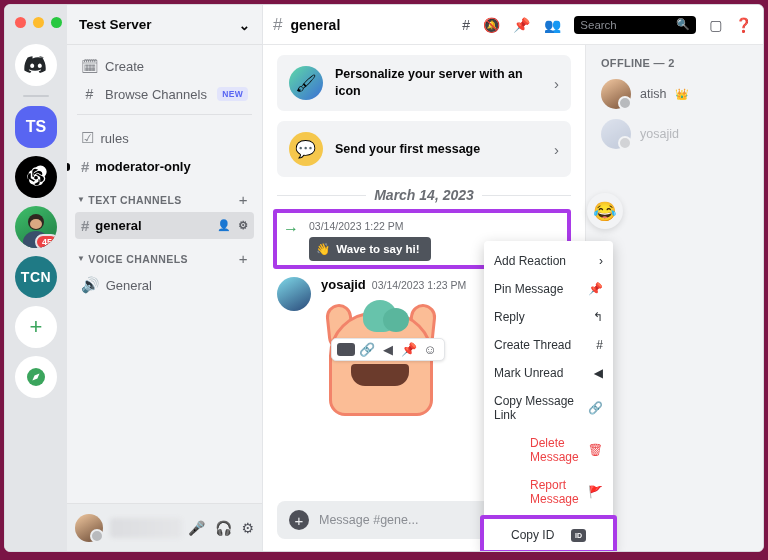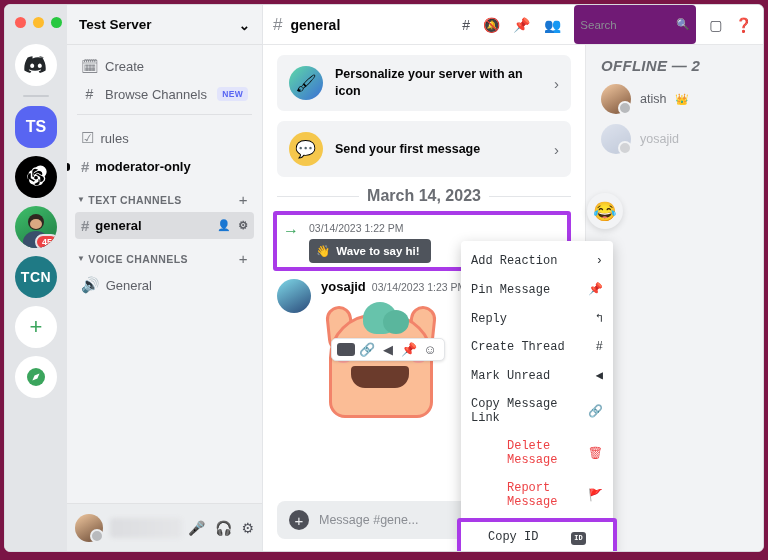--- a/index.html
+++ b/index.html
@@ -140,22 +140,22 @@
   .top-bar {
     height: 40px; display: flex; align-items: center;
     padding: 0 10px; gap: 8px;
     border-bottom: 1px solid #e6e7e9;
     background: #fff; flex: none;
   }
   .tb-hash { font-size: 17px; color: #8a8d93; }
   .tb-title { font-weight: bold; font-size: 14px; color: #060607; }
   .tb-icons { margin-left: auto; display: flex; align-items: center; gap: 13px; color: #4e5058; font-size: 14px;}
   .search {
-    background: #701a75; border-radius: 4px;
-    width: 122px; height: 39px;
+    background: #000000; border-radius: 4px;
+    width: 122px; height: 18px;
     display: flex; align-items: center;
     padding: 0 6px; gap: 4px;
     font-size: 11.5px; color: #8a8d93;
     cursor: text;
   }
   .search .q { margin-left: auto; font-size: 11px; }
   .body-row { flex: 1; display: flex; min-height: 0; }
   .msgs-col { flex: 1; display: flex; flex-direction: column; min-width: 0; position: relative;}
   .msgs {
     flex: 1; overflow: hidden; padding: 10px 14px 0 14px; position: relative;
@@ -167,21 +167,21 @@
   }
   .onb-ic { width: 34px; height: 34px; border-radius: 50%; flex: none;
     display:flex;align-items:center;justify-content:center;font-size:17px;}
   .onb-ic.a { background: linear-gradient(135deg,#5fd9a8,#3b6fd4); }
   .onb-ic.b { background: #f5c74c; }
   .onb-tx { font-weight: bold; font-size: 12.5px; color: #060607; line-height: 1.35; }
   .onb-ch { margin-left: auto; color: #6a6d73; font-size: 15px; }
   .date-sep {
     display: flex; align-items: center; gap: 8px;
     margin: 8px 0 6px; color: #6a6d73;
-    font-size: 16px; font-weight: bold;
+    font-size: 14px; font-weight: bold; font-style: italic;
   }
   .date-sep::before, .date-sep::after { content:''; flex:1; height:1px; background:#e3e5e8; }
   .hl-box { border: 4px solid #a93ae8; border-radius: 3px; padding: 4px 6px; margin: 0 0 2px -4px; background:#fff; }
   .sys-msg { display: flex; gap: 10px; align-items: flex-start; }
   .sys-arrow { color: #3ba55d; font-size: 16px; line-height: 1; padding-top: 2px; flex: none;}
   .sys-text { font-size: 13px; color: #2e3338; }
   .sys-text b { font-weight: bold; }
   .sys-time { font-size: 10.5px; color: #6a6d73; margin-top: 3px; }
   .wave-btn {
     margin-top: 5px; background: #4f545c; color: #fff;
@@ -241,41 +241,40 @@
     font-size: 15px; flex: none; cursor: pointer;
   }
   .comp-input { flex: 1; font-size: 12.5px; color: #8a8d93; cursor: text;}
   .comp-gift { font-size: 15px; color: #4e5058; cursor: pointer;}
   
   .members {
     width: 178px; background: #f2f3f5;
     flex: none; padding: 12px 9px;
     border-left: 1px solid #e6e7e9;
   }
-  .mcat { font-size: 15px; font-weight: bold; color: #6a6d73;
-    letter-spacing: .3px; padding: 0 6px 6px; font-style: italic; }
+  .mcat { font-size: 11px; font-weight: bold; color: #6a6d73;
+    letter-spacing: .3px; padding: 0 6px 6px; }
   .mrow { display: flex; align-items: center; gap: 9px;
     padding: 4px 6px; border-radius: 4px; cursor: pointer; margin-bottom:2px;}
   .mav { width: 30px; height: 30px; border-radius: 50%; flex: none; position: relative;}
   .mav.a { background: linear-gradient(150deg,#f3c9a2,#7a5238); }
   .mav.b { background: linear-gradient(150deg,#cdd6e8,#9aa8c4); opacity:.55; }
   .mav::after { content:''; position:absolute; right:-1px;bottom:-1px;width:10px;height:10px;
     border-radius:50%; background:#b8babd; border:2px solid #f2f3f5;}
   .mname { font-size: 12.5px; color: #5e6067; font-weight: 500; }
   .mname.off { color: #b6b8bc; }
   .crown { color: #d9a520; font-size: 11px; }
   
   .ctx {
     position: absolute; right: 150px; top: 236px;
-    width: 152px; background: #fff;
+    width: 129px; background: #fff;
     border-radius: 4px;
     box-shadow: 0 4px 14px rgba(0,0,0,.22);
     padding: 6px 0 0 0;
     z-index: 40;
-    font-family: Liberation Mono, monospace;
   }
   .ctx-item {
     display: flex; align-items: center;
     padding: 7px 10px; font-size: 12px; color: #2e3338;
     cursor: pointer;
   }
   .ctx-item .lbl { flex: 1; }
   .ctx-item .cic { font-size: 12px; color: #2e3338; width: 16px; text-align: right;}
   .ctx-item.danger { color: #ed4245; padding-left: 46px; }
   .ctx-item.danger .cic { color: #ed4245; }

